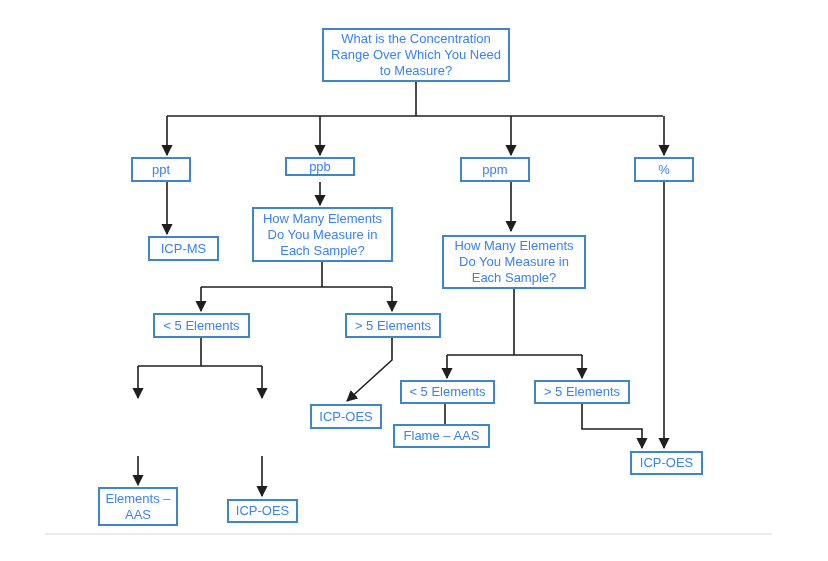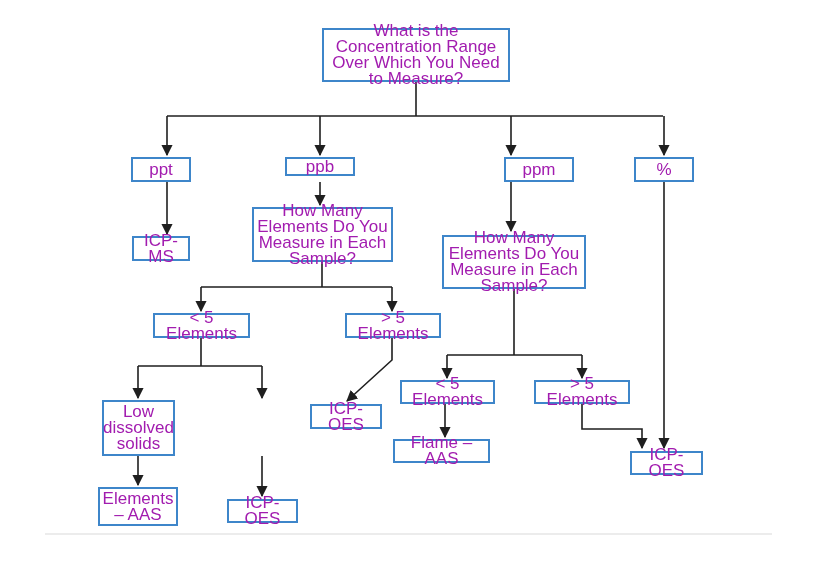--- a/index.html
+++ b/index.html
@@ -2,23 +2,23 @@
 <html><head>
 <meta charset="utf-8">
 <style>
   html,body{margin:0;padding:0;background:#ffffff;}
   .stage{
     position:relative;width:828px;height:561px;background:#ffffff;overflow:hidden;
     font-family:"Liberation Sans", sans-serif;
   }
   .node{
     position:absolute;box-sizing:border-box;
-    border:2px solid #3E86CA;background:#ffffff;color:#a21caf;
+    border:2px solid #3E86CA;background:#ffffff;color:#3b82f6;
     display:flex;align-items:center;justify-content:center;
-    text-align:center;font-size:17px;line-height:16px;padding:1px 3px;
+    text-align:center;font-size:13px;line-height:16px;padding:1px 3px;
   }
   .edges{position:absolute;left:0;top:0;width:828px;height:561px;}
   .edges path{stroke:#1f1f1f;stroke-width:1.6;fill:none;}
   .divider{position:absolute;background:#ececec;}
 </style>
 </head>
 <body>
 
 <div class="stage">
 
@@ -58,46 +58,45 @@
 
     <path d="M664 182 V448" marker-end="url(#arrow)"></path>
   </svg>
 
   <div class="node" style="left:322px;top:28px;width:188px;height:54px">What is the Concentration Range Over Which You Need to Measure?</div>
 
   <div class="node" style="left:131px;top:157px;width:60px;height:25px">ppt</div>
 
   <div class="node" style="left:285px;top:157px;width:70px;height:19px">ppb</div>
 
-  <div class="node" style="left:504px;top:157px;width:70px;height:25px">ppm</div>
+  <div class="node" style="left:460px;top:157px;width:70px;height:25px">ppm</div>
 
   <div class="node" style="left:634px;top:157px;width:60px;height:25px">%</div>
 
-  <div class="node" style="left:132px;top:236px;width:58px;height:25px">ICP-MS</div>
+  <div class="node" style="left:148px;top:236px;width:71px;height:25px">ICP-MS</div>
 
   <div class="node" style="left:252px;top:207px;width:141px;height:55px">How Many Elements Do You Measure in Each Sample?</div>
 
   <div class="node" style="left:153px;top:313px;width:97px;height:25px">&lt; 5 Elements</div>
 
   <div class="node" style="left:345px;top:313px;width:96px;height:25px">&gt; 5 Elements</div>
 
-  <div class="node" style="left:102px;top:400px;width:73px;height:56px">Low dissolved solids</div>
 
 
   <div class="node" style="left:310px;top:404px;width:72px;height:25px">ICP-OES</div>
 
   <div class="node" style="left:98px;top:487px;width:80px;height:39px">Elements – AAS</div>
 
   <div class="node" style="left:227px;top:499px;width:71px;height:24px">ICP-OES</div>
 
   <div class="node" style="left:442px;top:235px;width:144px;height:54px">How Many Elements Do You Measure in Each Sample?</div>
 
   <div class="node" style="left:400px;top:380px;width:95px;height:24px">&lt; 5 Elements</div>
 
   <div class="node" style="left:534px;top:380px;width:96px;height:24px">&gt; 5 Elements</div>
 
-  <div class="node" style="left:393px;top:439px;width:97px;height:24px">Flame – AAS</div>
+  <div class="node" style="left:393px;top:424px;width:97px;height:24px">Flame – AAS</div>
 
   <div class="node" style="left:630px;top:451px;width:73px;height:24px">ICP-OES</div>
 
   <div class="divider" style="left:45px;top:533px;width:727px;height:2px"></div>
 
 </div>
 
 </body></html>

